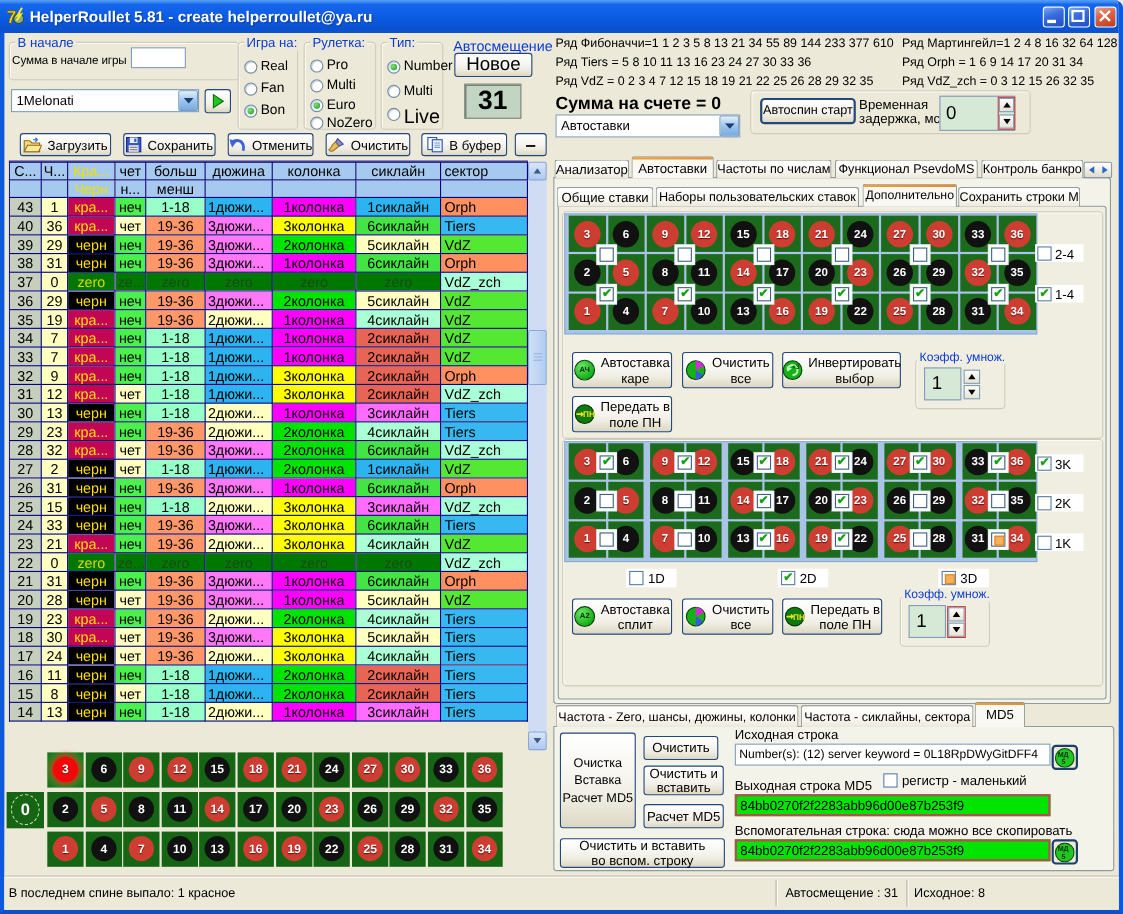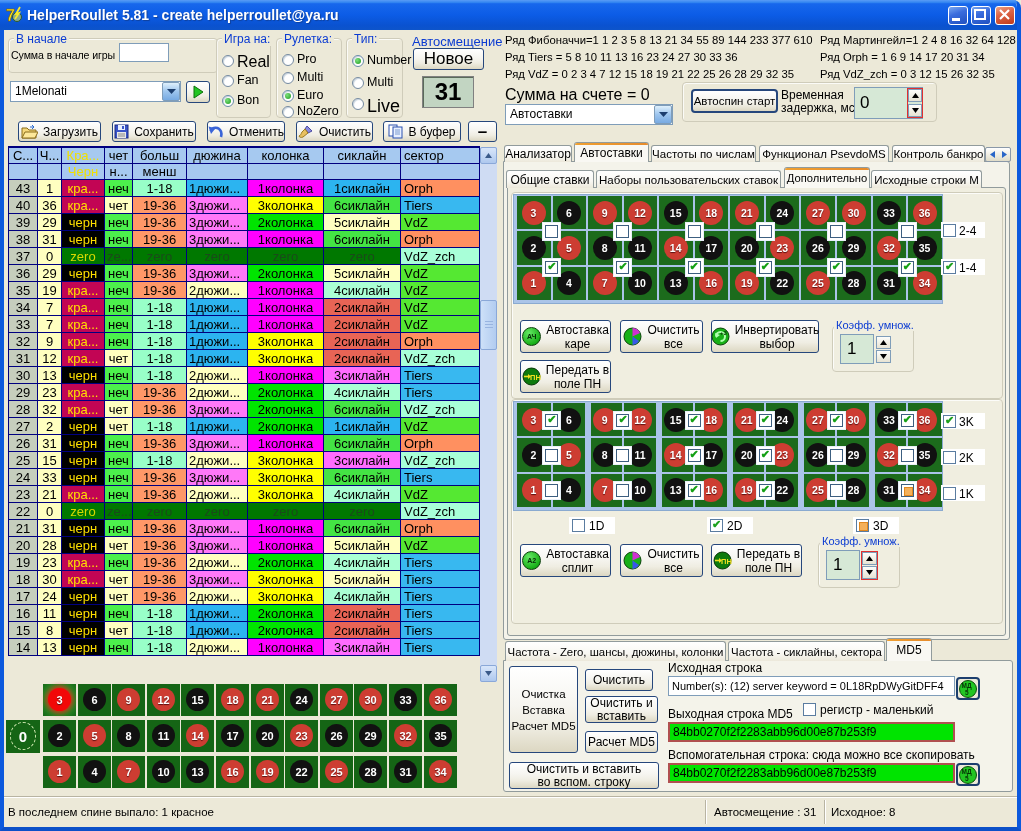--- a/index.html
+++ b/index.html
@@ -90,21 +90,21 @@
     </svg>
   </div>
 <div class="btn" style="left:186px;top:81px;width:24px;height:22px">
 <svg width="13" height="14">
       <path d="M2 1 L11 7 L2 13 Z" fill="#22c522" stroke="#0a700a"></path>
     </svg>
   </div>
 <div class="gbox" style="left:216px;top:38px;width:55px;height:80px"></div>
 <div class="glab" style="left:222px;top:32px">Игра на:</div>
 <div class="radio" style="left:222px;top:55px"></div>
-<div class="lbl" style="left:237px;top:53px;font-size:16px">Real</div>
+<div class="lbl" style="left:237px;top:53px;font-size:12px">Real</div>
 <div class="radio" style="left:222px;top:75px"></div>
 <div class="lbl" style="left:237px;top:73px;font-size:12.5px">Fan</div>
 <div class="radio on" style="left:222px;top:95px"></div>
 <div class="lbl" style="left:237px;top:93px;font-size:12.5px">Bon</div>
 <div class="gbox" style="left:276px;top:38px;width:66px;height:80px"></div>
 <div class="glab" style="left:282px;top:32px">Рулетка:</div>
 <div class="radio" style="left:282px;top:54px"></div>
 <div class="lbl" style="left:297px;top:52px;font-size:12.5px">Pro</div>
 <div class="radio" style="left:282px;top:72px"></div>
 <div class="lbl" style="left:297px;top:70px;font-size:12.5px">Multi</div>
@@ -645,21 +645,21 @@
 <div class="abs" style="left:820px;top:2px;width:1px;height:24px;background:#b8b4a2;box-shadow:1px 0 0 #fff"></div>
 <div class="lbl" style="left:827px;top:8px;font-size:11.5px">Исходное: 8</div>
 
 </div>
 <div class="lbl" style="left:505px;top:34px;font-size:11.3px">Ряд Фибоначчи=1 1 2 3 5 8 13 21 34 55 89 144 233 377 610</div>
 <div class="lbl" style="left:505px;top:51px;font-size:11.3px">Ряд Tiers = 5 8 10 11 13 16 23 24 27 30 33 36</div>
 <div class="lbl" style="left:505px;top:68px;font-size:11.3px">Ряд VdZ = 0 2 3 4 7 12 15 18 19 21 22 25 26 28 29 32 35</div>
 <div class="lbl" style="left:820px;top:34px;font-size:11.3px;width:197px;overflow:hidden">Ряд Мартингейл=1 2 4 8 16 32 64 128 2</div>
 <div class="lbl" style="left:820px;top:51px;font-size:11.3px">Ряд Orph = 1 6 9 14 17 20 31 34</div>
 <div class="lbl" style="left:820px;top:68px;font-size:11.3px">Ряд VdZ_zch = 0 3 12 15 26 32 35</div>
-<div class="lbl" style="left:505px;top:86px;font-size:16px;font-weight:normal">Сумма на счете = 0</div>
+<div class="lbl" style="left:505px;top:86px;font-size:16px;font-weight:bold">Сумма на счете = 0</div>
 <div class="inp" style="left:505px;top:104px;width:168px;height:21px;line-height:19px;padding-left:4px">Автоставки</div>
 <div class="abs" style="left:654px;top:105px;width:18px;height:19px;border-radius:2px;
 background:linear-gradient(180deg,#dff0fc 0%,#9dc5ee 50%,#77aae2 100%);border:1px solid #7f9db9;
 display:flex;align-items:center;justify-content:center">
 <svg width="9" height="6">
       <path d="M0 0 L4.5 5 L9 0 Z" fill="#1c3e6e"></path>
     </svg>
   </div>
 <div class="gbox" style="left:682px;top:82px;width:255px;height:40px"></div>
 <div class="btn" style="left:691px;top:89px;width:87px;height:24px;border:2px solid #26477c;border-radius:4px;font-size:11.5px;white-space:nowrap">Автоспин старт</div>
@@ -687,21 +687,21 @@
       <path d="M5 0 L0 3.5 L5 7 Z" fill="#2a66c8"></path>
     </svg>
     <svg width="5" height="7">
       <path d="M0 0 L5 3.5 L0 7 Z" fill="#2a66c8"></path>
     </svg>
   </div>
 <div class="panel3d" style="left:507px;top:187px;width:499px;height:449px;background:#f0eee0"></div>
 <div class="tab" style="left:506px;top:170px;width:88px;height:18px;font-size:12px">Общие ставки</div>
 <div class="tab" style="left:596px;top:170px;width:185px;height:18px;font-size:11.5px">Наборы пользовательских ставок</div>
 <div class="tab sel" style="left:784px;top:167px;width:86px;height:21px;font-size:11.2px">Дополнительно</div>
-<div class="tab" style="left:871px;top:170px;width:111px;height:18px;font-size:11.5px">Исходные строки M</div>
+<div class="tab" style="left:871px;top:170px;width:111px;height:18px;font-size:11.5px">Сохранить строки M</div>
 <div class="gbox" style="left:511px;top:192px;width:492px;height:207px;background:#f0eee0"></div>
 <div class="gbox" style="left:511px;top:399px;width:492px;height:225px;background:#f0eee0"></div>
 <div class="abs" style="left:513px;top:194px;width:430px;height:110px;background:#aac4e8;border:1px solid #8aaad0"></div>
 <div class="cell" style="left:517.0px;top:196.0px;width:33.5px;height:33.3px;background:#1c6b1c">
     <div class="circ red" style="left:4.5px;top:4.5px;width:24px;height:24px;font-size:10.5px">3</div>
   </div>
 <div class="cell" style="left:552.5px;top:196.0px;width:33.5px;height:33.3px;background:#1c6b1c">
     <div class="circ blk" style="left:4.5px;top:4.5px;width:24px;height:24px;font-size:10.5px">6</div>
   </div>
 <div class="cell" style="left:588.1px;top:196.0px;width:33.5px;height:33.3px;background:#1c6b1c">

